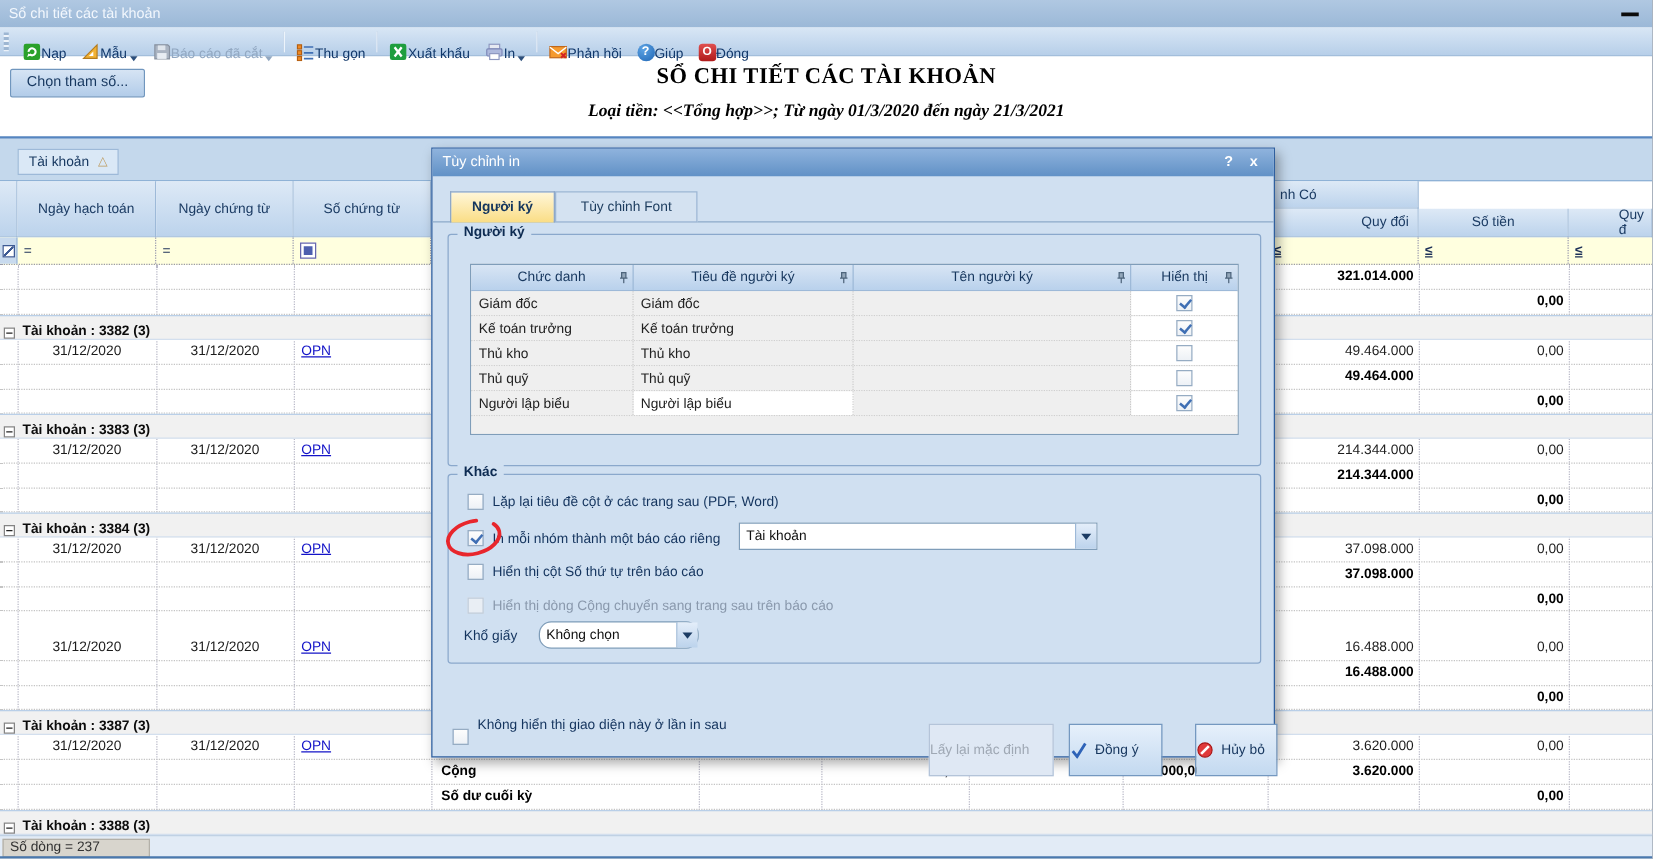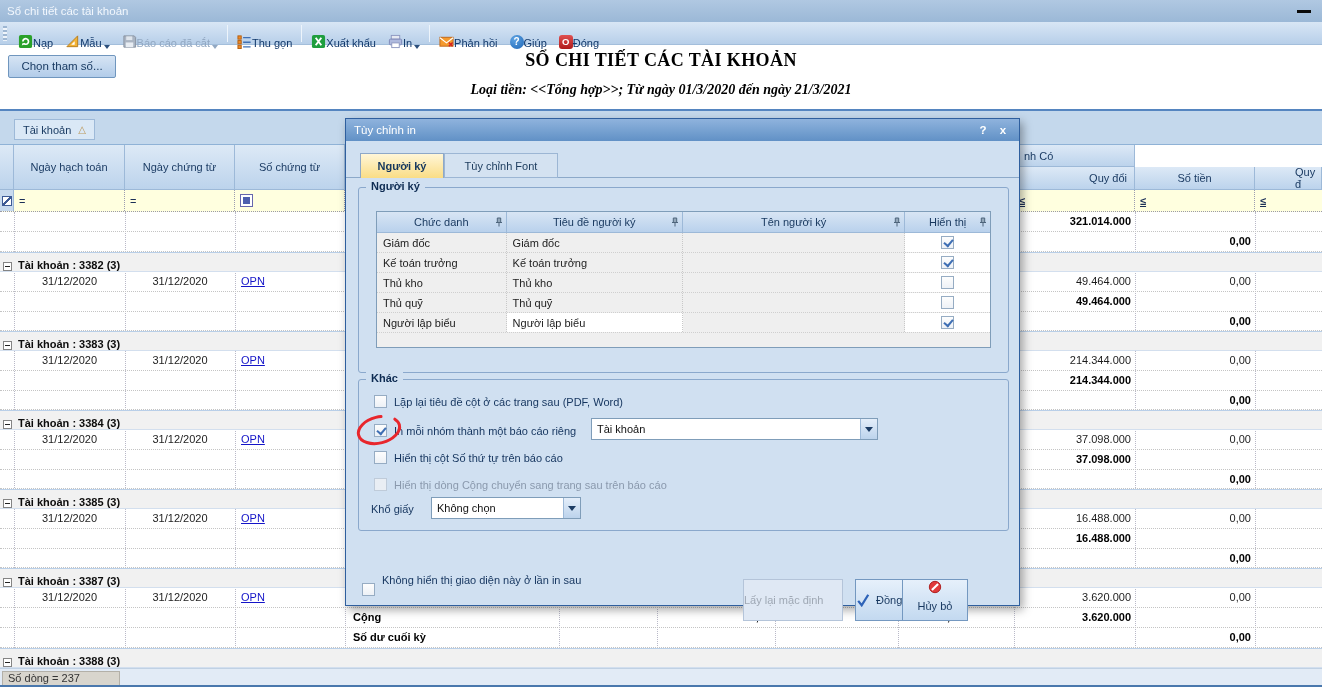--- a/index.html
+++ b/index.html
@@ -331,24 +331,20 @@
     <span class="cell cn9">37.098.000</span>
     <span class="cell cn10">0,00</span>
   </div>
   <div class="row" style="top:450px">
       <span class="cell cn9 b">37.098.000</span>
     </div>
   <div class="row" style="top:470px;height:19px">
       <span class="cell cn10 b">0,00</span>
     </div>
 
-  <div class="grow" style="top:489px">
-      <span class="exp"></span>
-      <span>Tài khoản : 3385 (3)</span>
-    </div>
   <div class="row" style="top:509px">
     <span class="cell cd1">31/12/2020</span>
     <span class="cell cd2">31/12/2020</span>
     <span class="cell cd3"><a class="lnk">OPN</a></span>
     <span class="cell cn9">16.488.000</span>
     <span class="cell cn10">0,00</span>
   </div>
   <div class="row" style="top:529px">
       <span class="cell cn9 b">16.488.000</span>
     </div>
@@ -486,38 +482,38 @@
       <span class="cbtn"></span>
     </div>
 
     <span class="cb" style="position:absolute;left:28px;top:332px;"></span>
     <span class="opt-label" style="left:48px;top:333px;">Hiển thị cột Số thứ tự trên báo cáo</span>
 
     <span class="cb disabled" style="position:absolute;left:28px;top:359px;"></span>
     <span class="opt-label disabled" style="left:48px;top:360px;text-align:right;">Hiển thị dòng Cộng chuyển sang trang sau trên báo cáo</span>
 
     <span class="opt-label" style="left:25px;top:384px;">Khổ giấy</span>
-    <div class="combo" style="left:85px;top:378px;width:150px;">
+    <div class="combo" style="left:85px;top:378px;width:128px;border-radius:10px;">
       <span class="val">Không chọn</span>
       <span class="cbtn"></span>
     </div>
 
     <span class="cb" style="position:absolute;left:16px;top:464px;"></span>
     <span class="opt-label" style="left:36px;top:455px;">Không hiển thị giao diện này ở lần in sau</span>
 
     <div class="btn3d disabled" style="left:397px;top:460px;width:100px;">
       <span>Lấy lại mặc định</span>
     </div>
     <div class="btn3d" style="left:509px;top:460px;width:75px;">
       <svg width="14" height="14" viewBox="0 0 16 16">
           <path d="M2.5 9l4 5 7.5-12" stroke="#2e63b8" stroke-width="2.6" fill="none"></path>
         </svg>
       <span>Đồng ý</span>
     </div>
-    <div class="btn3d" style="left:556px;top:460px;width:66px;flex-direction:column;">
+    <div class="btn3d" style="left:610px;top:460px;width:66px;">
       <svg width="14" height="14" viewBox="0 0 16 16">
           <circle cx="8" cy="8" r="6.5" fill="#e03a3a" stroke="#a81414"></circle>
           <rect x="3" y="6.8" width="10" height="2.4" fill="#fff" transform="rotate(-45 8 8)"></rect>
         </svg>
       <span>Hủy bỏ</span>
     </div>
   </div>
 
   <svg class="annotation" width="54" height="40" viewBox="0 0 54 40">
     <ellipse cx="27" cy="20" rx="21" ry="13" fill="none" stroke="#e8262c" stroke-width="3" stroke-linecap="round" stroke-dasharray="86 14" transform="rotate(-14 27 20)"></ellipse>

